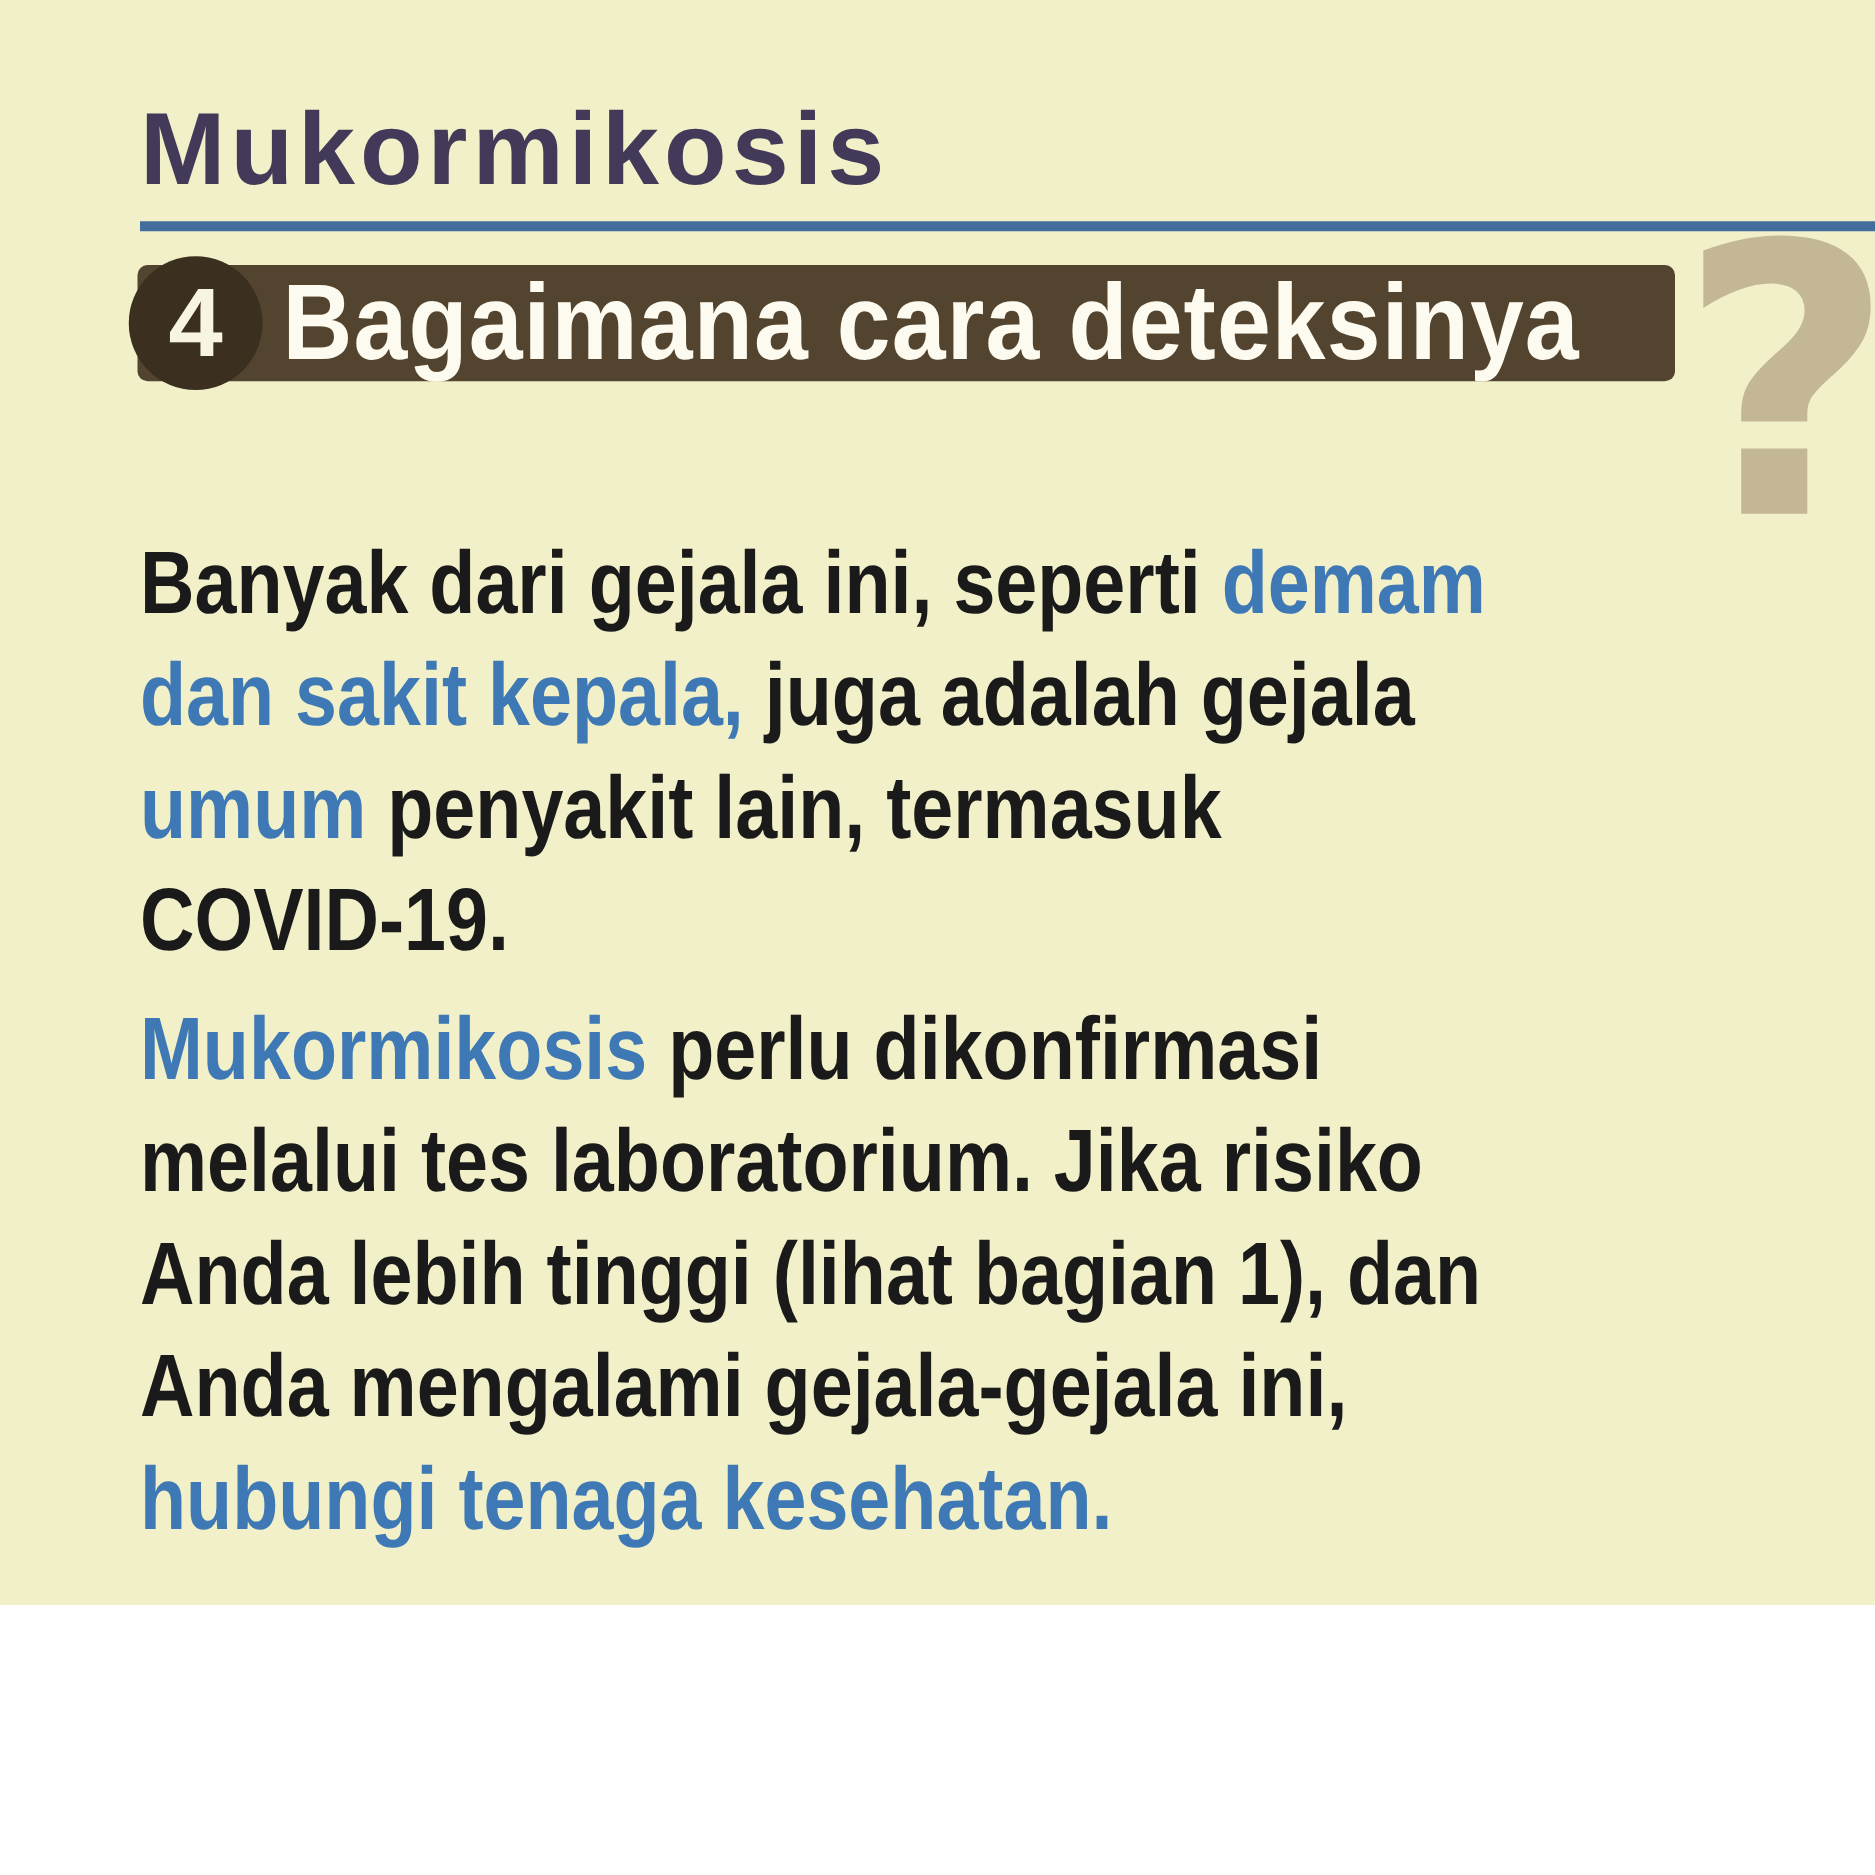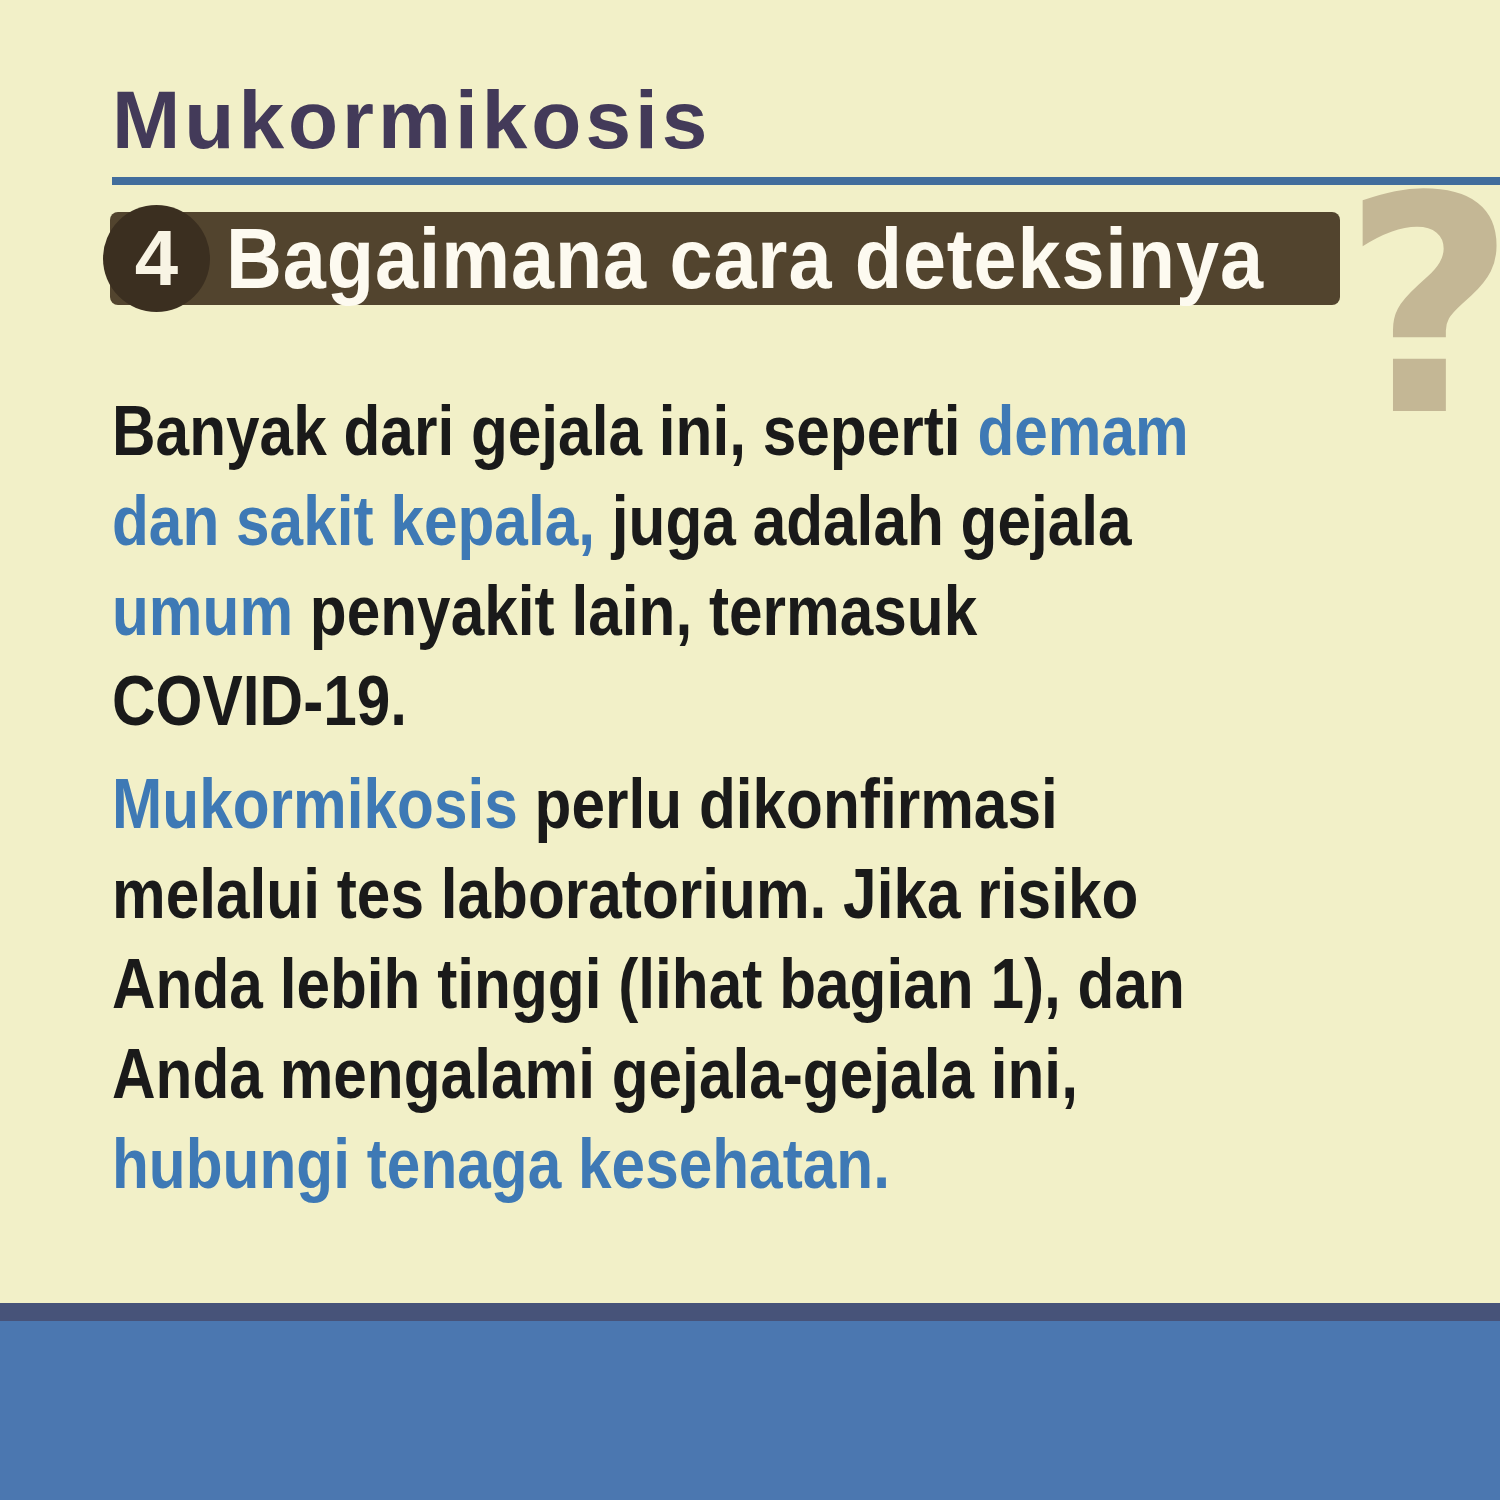--- a/index.html
+++ b/index.html
@@ -2,21 +2,21 @@
 <html style="--bg: #f2f0c8; --title-color: #433a59; --underline-color: #426d9c; --text-black: #1a1a1a; --text-blue: #3e79b5; --banner-color: #52442e; --circle-color: #3b2f20; --qmark-color: #c4b795; --stripe-color: #475379; --footer-color: #4b77b0;"><head>
 <meta charset="utf-8">
 <style>
   html, body { margin: 0; padding: 0; }
   body {
     width: 1500px; height: 1500px;
     font-family: "Liberation Sans", "DejaVu Sans", sans-serif;
   }
   .page {
     position: relative;
-    width: 1500px; height: 1500px;
+    width: 1500px; height: 1284px;
     background: var(--bg, #f2f0c8);
     overflow: hidden;
   }
 
   
   .title {
     position: absolute; left: 112px; top: 79px;
     margin: 0;
     font-size: 82px; line-height: 82px; font-weight: bold;
     letter-spacing: 4px;
@@ -53,21 +53,21 @@
     transform: scaleX(0.9); transform-origin: 0 50%;
   }
   .qmark {
     position: absolute; left: 1342px; top: 158px;
     font-family: "DejaVu Sans", sans-serif;
     font-size: 300px; line-height: 300px; font-weight: bold;
     color: var(--qmark-color, #c4b795);
   }
 
   
-  .paragraphs { position: absolute; left: 112px; top: 386px; width: 1388px; }
+  .paragraphs { position: absolute; left: 112px; top: 422px; width: 1388px; }
   .para { transform: scaleX(0.85); transform-origin: 0 0; }
   .para + .para { margin-top: 13px; }
   .line {
     white-space: nowrap;
     font-size: 71px; line-height: 90px; height: 90px;
     font-weight: bold;
     color: var(--text-black, #1a1a1a);
   }
   .line .blue { color: var(--text-blue, #3e79b5); }
 

